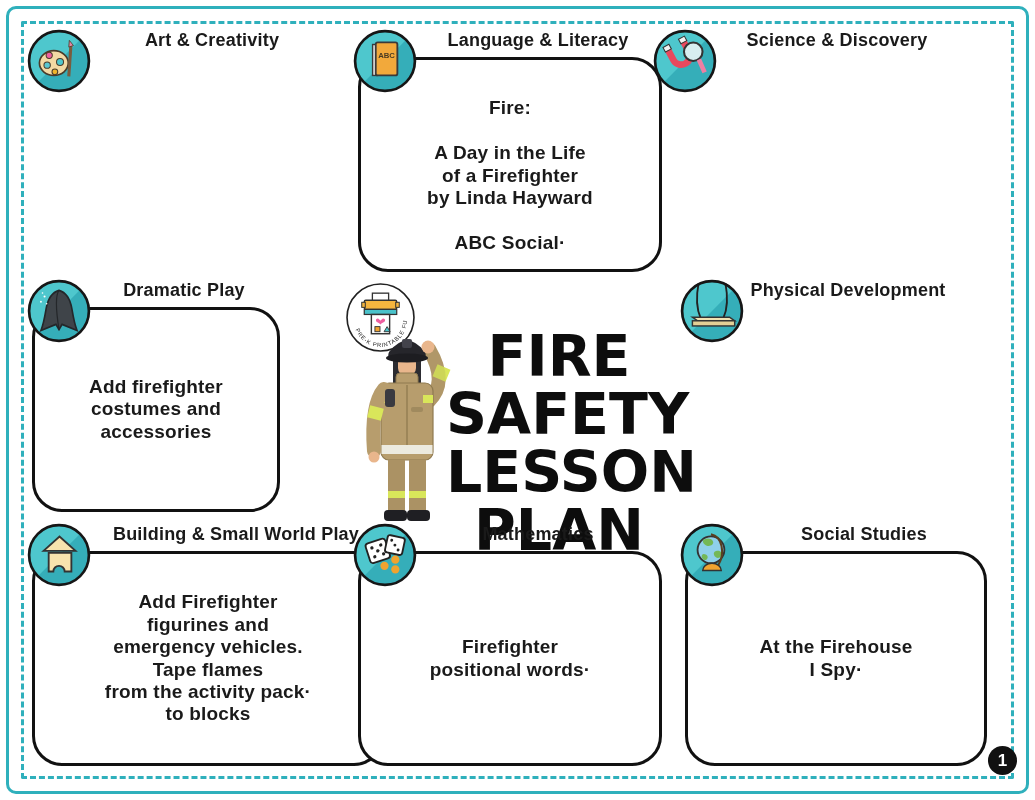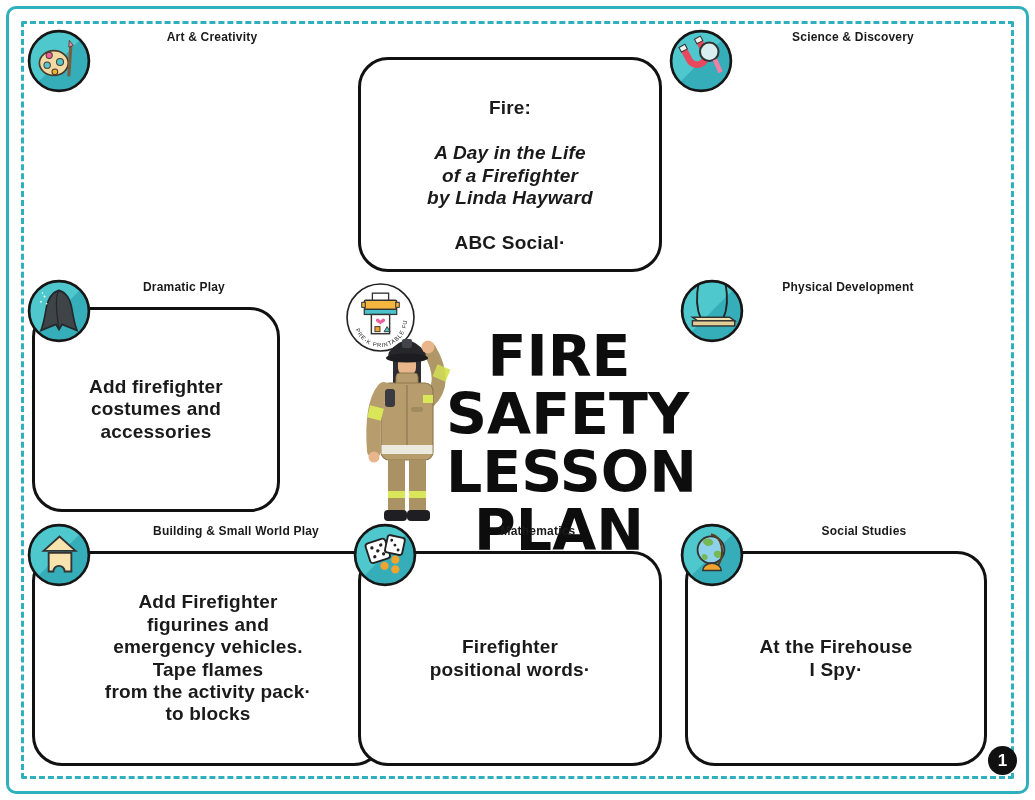--- a/index.html
+++ b/index.html
@@ -7,32 +7,32 @@
     position:relative;width:1035px;height:800px;background:#ffffff;
     font-family:"Liberation Sans", sans-serif;color:#1a1a1a;overflow:hidden;
     margin:0 auto;
   }
   .outer-border{position:absolute;inset:6px;border:3px solid #2fb0bc;border-radius:10px;pointer-events:none;}
   .dashed-border{position:absolute;inset:21px;border:3px dashed #2fb0bc;border-radius:2px;pointer-events:none;}
 
   .sec{position:absolute;}
   .sec .hdr{
     position:absolute;top:0;left:56px;right:0;text-align:center;
-    font-size:12px;font-weight:700;white-space:nowrap;letter-spacing:.2px;
+    font-size:18px;font-weight:700;white-space:nowrap;letter-spacing:.2px;
   }
   .sec .frame{
     position:absolute;left:0;right:0;top:27px;bottom:0;
     border:3.5px solid #111;border-radius:30px;background:#fff;
     display:flex;flex-direction:column;align-items:center;justify-content:center;
     padding:12px 16px;box-sizing:border-box;text-align:center;
   }
   .sec .body{
     white-space:pre-line;font-size:19px;font-weight:600;line-height:1.18;letter-spacing:.2px;
   }
-  .sec .body .italic{font-style:italic;}
+  .sec .body .italic{}
   .badge{position:absolute;left:-6px;top:-2px;width:66px;height:66px;z-index:3;}
   .badge svg{width:100%;height:100%;display:block;}
 
   .logo{position:absolute;left:345px;top:282px;width:71px;height:71px;}
   .logo svg{width:100%;height:100%;display:block;}
 
   .fireman{position:absolute;left:351px;top:327px;width:112px;height:196px;}
   .fireman svg{width:100%;height:100%;display:block;}
 
   .main-title{
@@ -65,32 +65,43 @@
         <circle cx="28" cy="42.5" r="2.8" fill="#f0b429" stroke="#4a3b2a" stroke-width="1"></circle>
         <line x1="43.5" y1="17" x2="41.5" y2="47" stroke="#7a5c3e" stroke-width="3"></line>
         <path d="M42 12 L46 17 L41.5 18.5 Z" fill="#e585a8" stroke="#4a3b2a" stroke-width="0.8"></path>
         <circle cx="32" cy="32" r="29" fill="none" stroke="#161616" stroke-width="2.6"></circle>
       </svg>
     </div>
     <div class="hdr">Art &amp; Creativity</div>
   </div>
 
   <div class="sec" style="left:358px;top:30px;width:304px;height:242px;">
+    <div class="badge">
+      <svg viewBox="0 0 64 64">
+        <circle cx="32" cy="32" r="29" fill="#4ec7cd"></circle>
+        <path d="M52.5 11.5 A29 29 0 0 1 11.5 52.5 Z" fill="#35aeb9"></path>
+        <rect x="20" y="16" width="4.5" height="30" fill="#f6f6f6" stroke="#3a3a3a" stroke-width="1.4"></rect>
+        <rect x="23" y="14" width="21" height="32" rx="2" fill="#f2a93b" stroke="#3a3a3a" stroke-width="1.8"></rect>
+        <text x="33.5" y="29" font-size="7.5" font-weight="bold" fill="#4a3b22" text-anchor="middle" font-family="Liberation Sans, sans-serif">ABC</text>
+        <circle cx="32" cy="32" r="29" fill="none" stroke="#161616" stroke-width="2.6"></circle>
+      </svg>
+    </div>
+    <div class="hdr">Language &amp; Literacy</div>
     <div class="frame">
       <div class="body">
         <span>Fire:</span><br>
         <span class="italic">A Day in the Life
 of a Firefighter
 by Linda Hayward</span><br>
         <span>ABC Social·</span>
       </div>
     </div>
   </div>
 
-  <div class="sec" style="left:674px;top:30px;width:302px;height:242px;">
+  <div class="sec" style="left:658px;top:30px;width:302px;height:242px;">
     <div class="badge">
       <svg viewBox="0 0 64 64">
         <circle cx="32" cy="32" r="29" fill="#4ec7cd"></circle>
         <path d="M52.5 11.5 A29 29 0 0 1 11.5 52.5 Z" fill="#35aeb9"></path>
         <g transform="rotate(-28 26 26)">
           <path d="M19 16 V28 A8.5 8.5 0 0 0 36 28 V16" fill="none" stroke="#e8485e" stroke-width="6.5"></path>
           <rect x="15.8" y="12.5" width="6.5" height="5" fill="#f2f2f2" stroke="#333" stroke-width="1"></rect>
           <rect x="32.8" y="12.5" width="6.5" height="5" fill="#f2f2f2" stroke="#333" stroke-width="1"></rect>
         </g>
         <circle cx="40" cy="23" r="9" fill="#d8eef0" stroke="#333" stroke-width="2"></circle>

